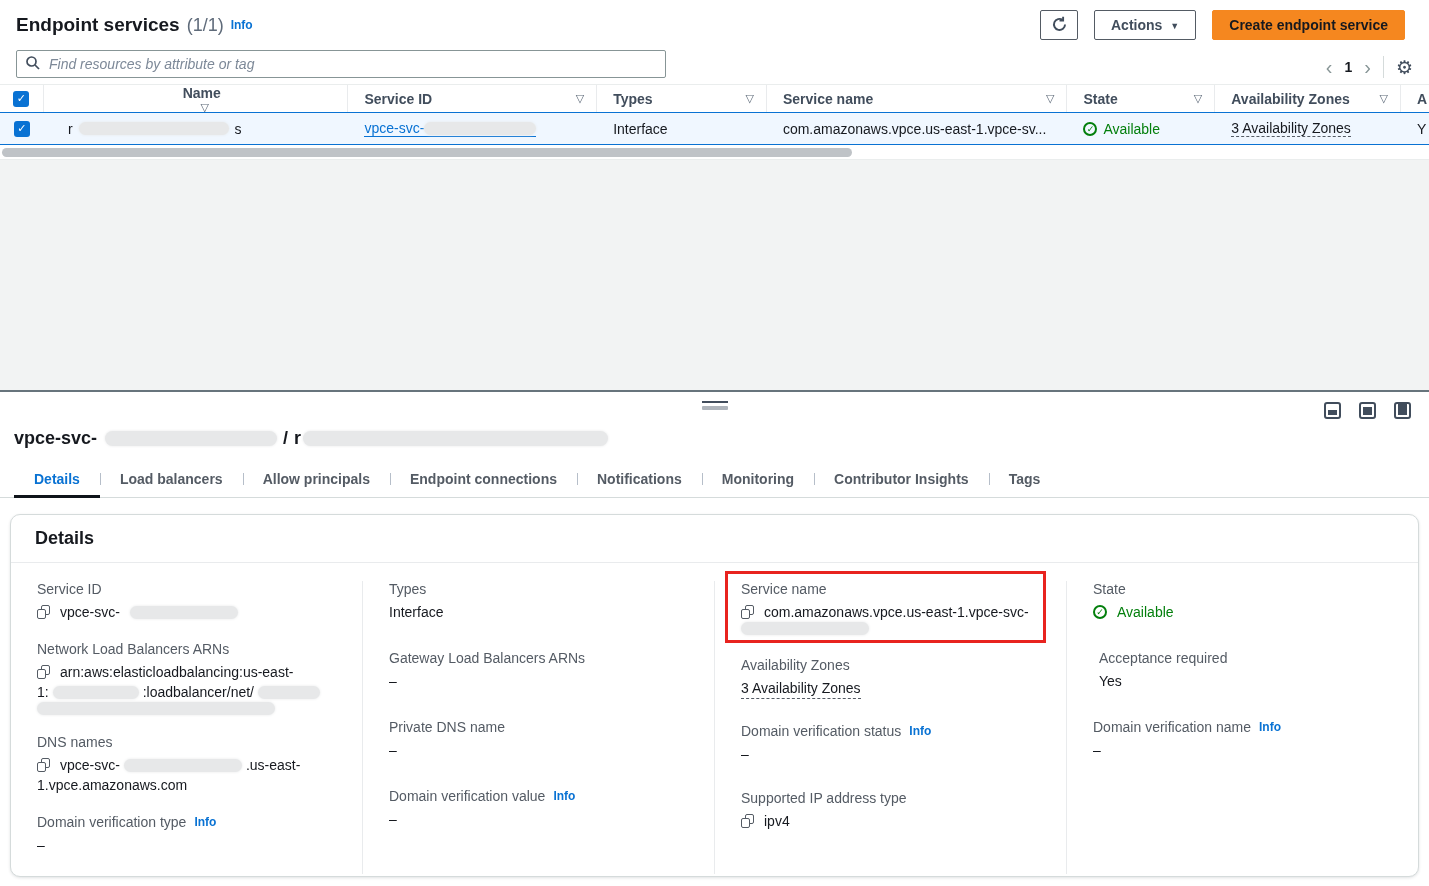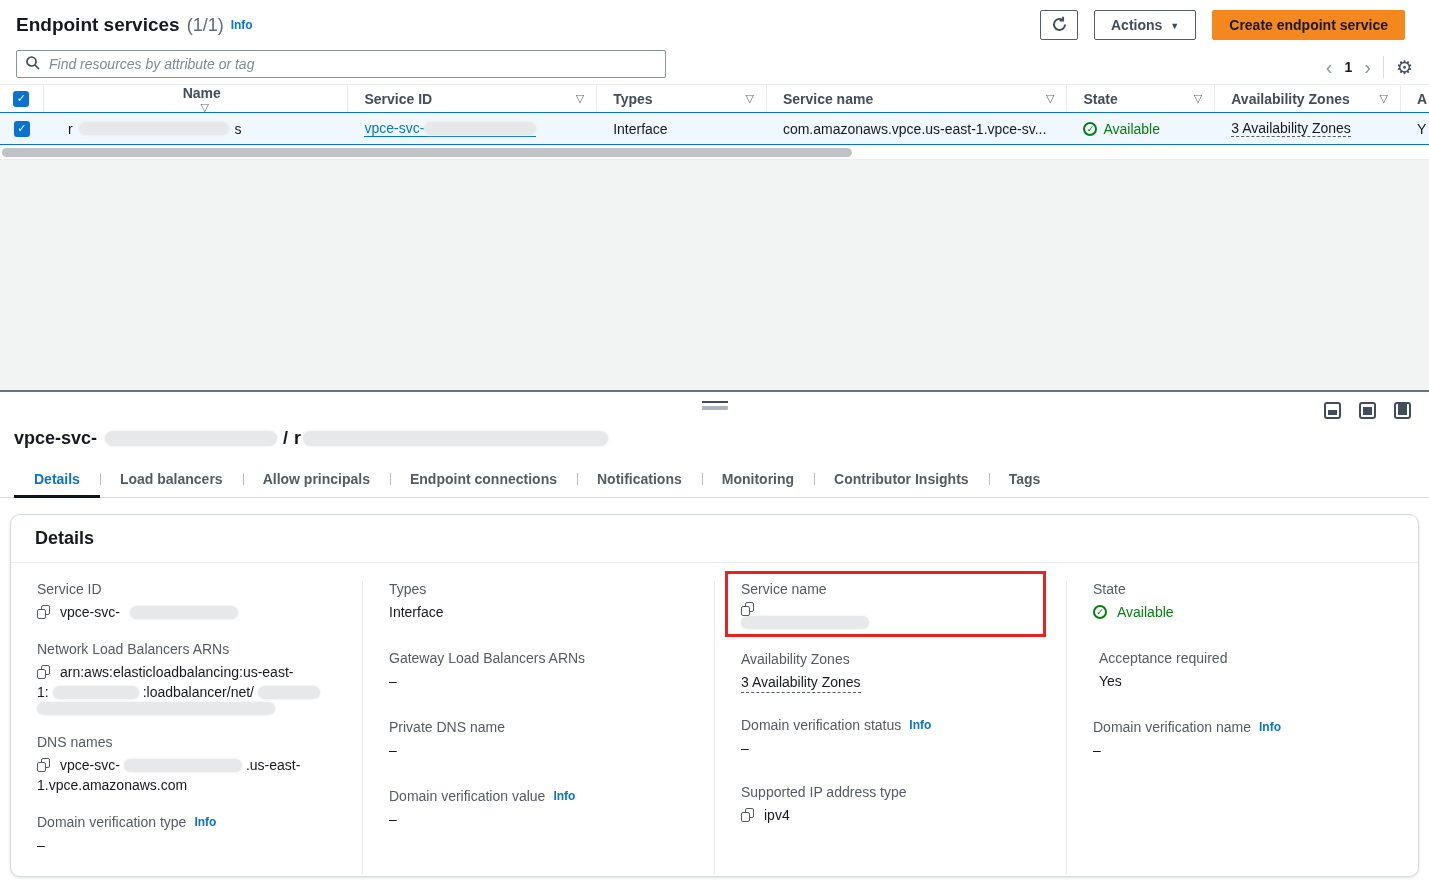--- a/index.html
+++ b/index.html
@@ -316,20 +316,21 @@
             <div class="vline">–</div>
           </div>
         </div>
 
         <div class="col">
           <div class="red-wrap">
             <div class="field">
               <div class="label">Service name</div>
               <div class="vrow">
                   <span class="copy"></span>
+                  <span>com.amazonaws.vpce.us-east-1.vpce-svc-</span>
                 </div>
               <div class="vline">
                   <span class="redact" style="width:128px"></span>
                 </div>
             </div>
           </div>
           <div class="field">
             <div class="label">Availability Zones</div>
             <div class="vline">
                 <a class="dashed">3 Availability Zones</a>

